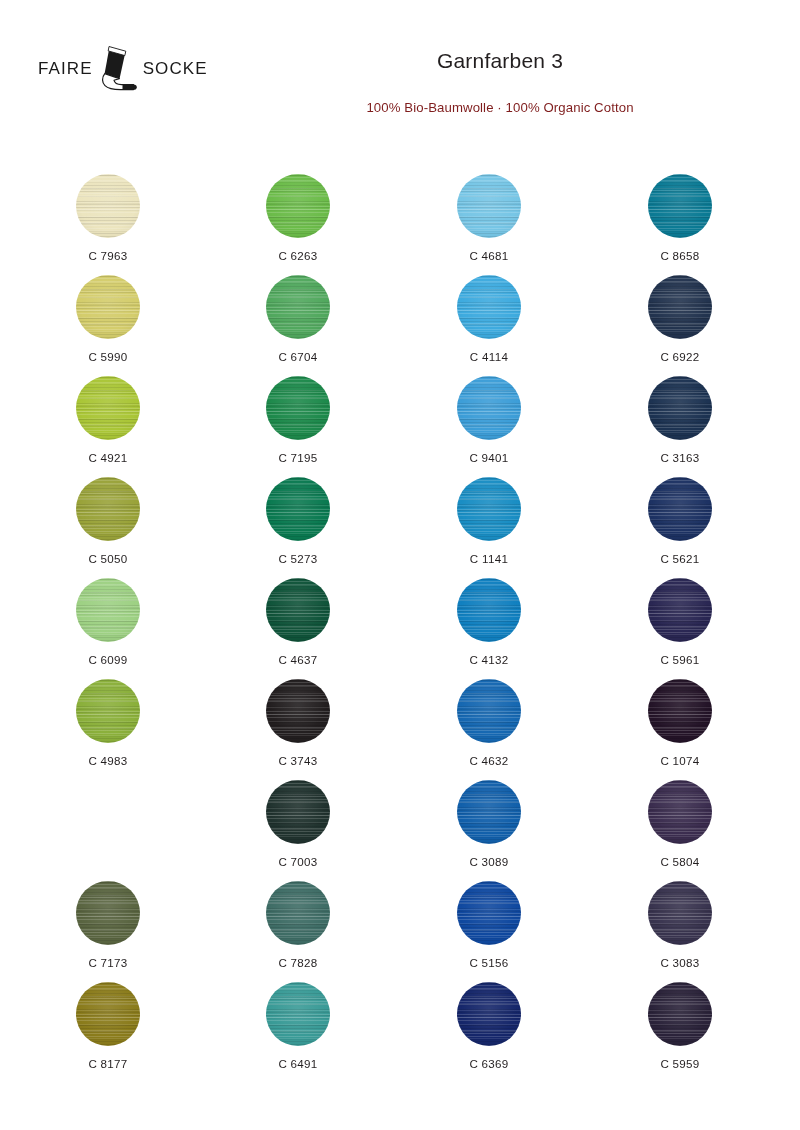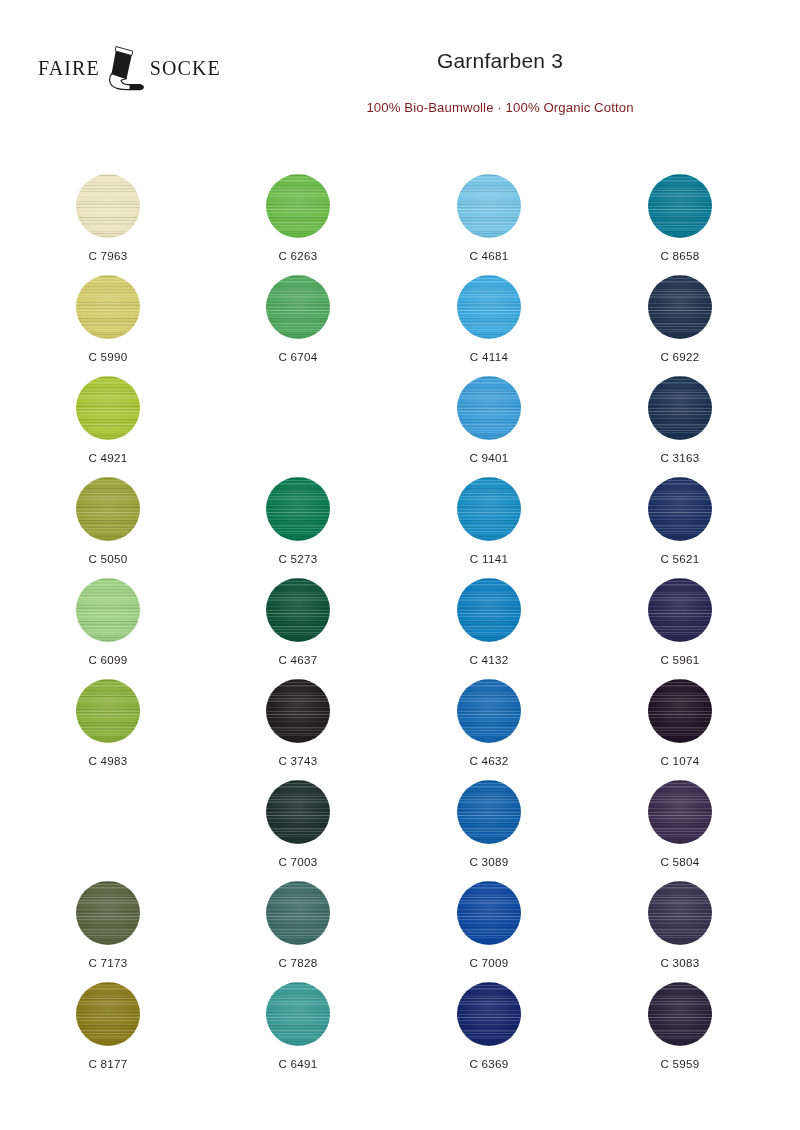--- a/index.html
+++ b/index.html
@@ -27,22 +27,22 @@
   #brand-logo {
     position: absolute;
     left: 38px;
     top: 42px;
     width: 190px;
     height: 52px;
     display: flex;
     align-items: center;
   }
   #brand-word-faire, #brand-word-socke {
-    font-family: Liberation Serif, serif;
-    font-size: 20px;
+    font-family: Liberation Sans, sans-serif;
+    font-size: 17px;
     letter-spacing: 1.1px;
     color: #1a1a1a;
     font-weight: 400;
     line-height: 1;
   }
   #brand-word-faire { margin-right: 2px; }
   #brand-word-socke { margin-left: 2px; }
   #sock-mark {
     width: 46px;
     height: 50px;
@@ -216,20 +216,24 @@
       <div class="swatch-cell col3">
         <div class="swatch-disc" style="background-color: rgb(35, 52, 79);"></div>
         <div class="swatch-label">C 6922</div>
       </div>
     </div>
     <div class="swatch-row">
       <div class="swatch-cell col0">
         <div class="swatch-disc" style="background-color: rgb(170, 198, 55);"></div>
         <div class="swatch-label">C 4921</div>
       </div>
+      <div class="swatch-cell col1">
+        <div class="swatch-disc" style="background-color: rgb(30, 138, 76);"></div>
+        <div class="swatch-label">C 7195</div>
+      </div>
       <div class="swatch-cell col2">
         <div class="swatch-disc" style="background-color: rgb(61, 158, 216);"></div>
         <div class="swatch-label">C 9401</div>
       </div>
       <div class="swatch-cell col3">
         <div class="swatch-disc" style="background-color: rgb(29, 51, 82);"></div>
         <div class="swatch-label">C 3163</div>
       </div>
     </div>
     <div class="swatch-row">
@@ -304,21 +308,21 @@
       <div class="swatch-cell col0">
         <div class="swatch-disc" style="background-color: rgb(90, 101, 65);"></div>
         <div class="swatch-label">C 7173</div>
       </div>
       <div class="swatch-cell col1">
         <div class="swatch-disc" style="background-color: rgb(63, 109, 102);"></div>
         <div class="swatch-label">C 7828</div>
       </div>
       <div class="swatch-cell col2">
         <div class="swatch-disc" style="background-color: rgb(16, 73, 160);"></div>
-        <div class="swatch-label">C 7009</div>
+        <div class="swatch-label">C 5156</div>
       </div>
       <div class="swatch-cell col3">
         <div class="swatch-disc" style="background-color: rgb(57, 52, 79);"></div>
         <div class="swatch-label">C 3083</div>
       </div>
     </div>
     <div class="swatch-row">
       <div class="swatch-cell col0">
         <div class="swatch-disc" style="background-color: rgb(139, 124, 28);"></div>
         <div class="swatch-label">C 8177</div>

